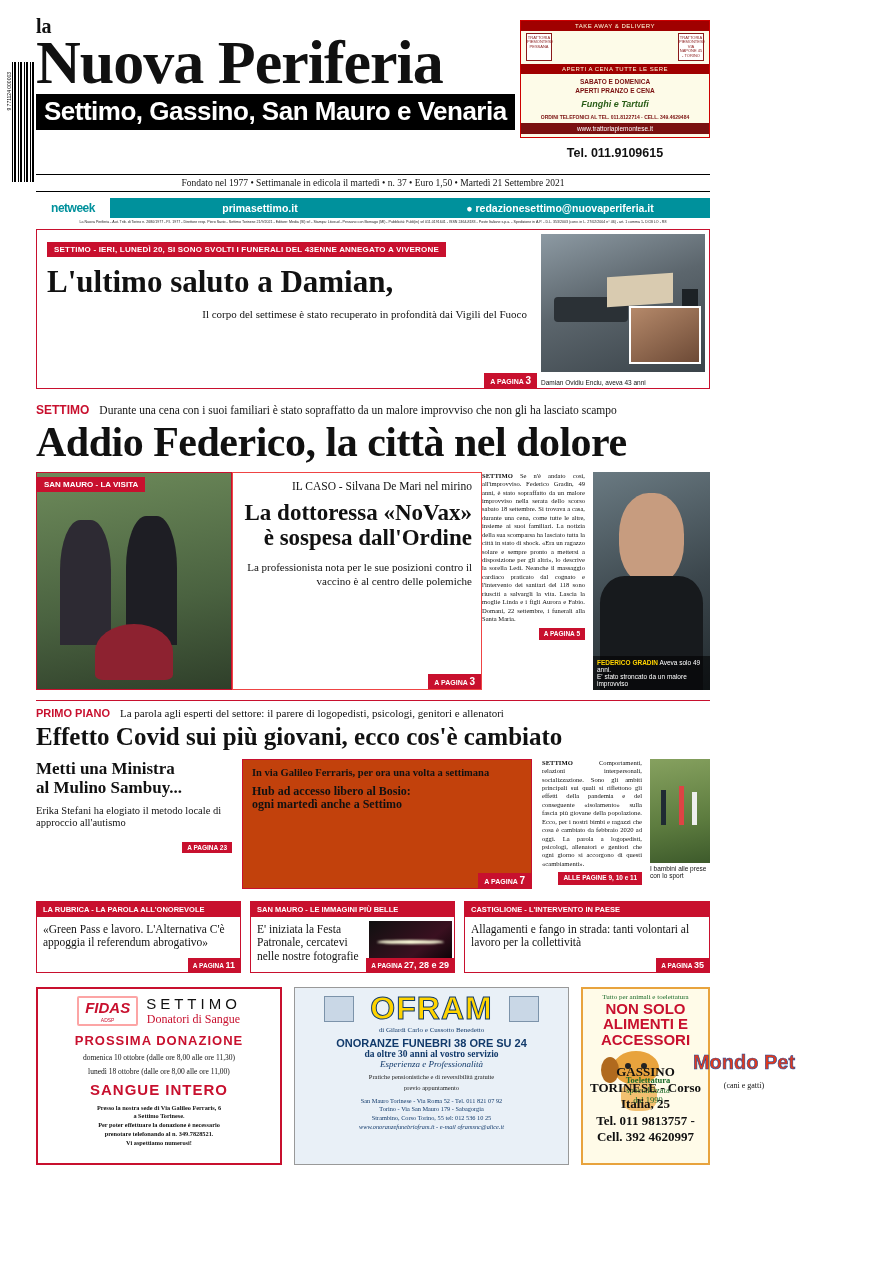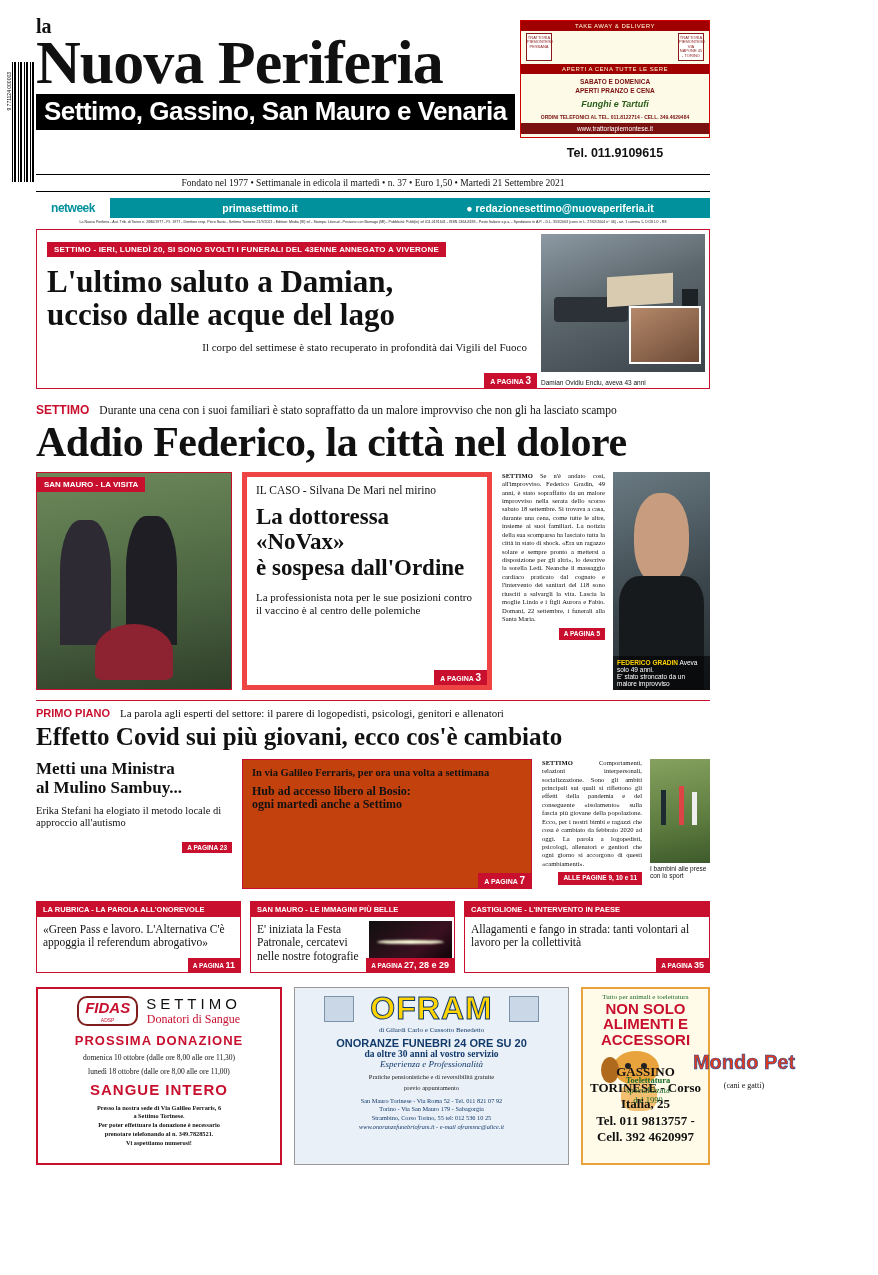--- a/index.html
+++ b/index.html
@@ -67,23 +67,23 @@
   .lead-right { flex:1; position:relative; }
   .photo { background:#6f7b84; position:relative; overflow:hidden; }
 
   
   .banner-row { margin-top:14px; display:flex; align-items:baseline; gap:10px; }
   .banner-city { color:#c8102e; font-family:"Liberation Sans",sans-serif; font-weight:bold; font-size:12px; }
   .banner-txt { font-size:11.5px; }
   .headline-xl { font-size:42px; font-weight:bold; margin-top:4px; line-height:1.02; letter-spacing:-0.5px; }
 
   
-  .threecol { display:flex; gap:10px; margin-top:8px; height:218px; }
+  .threecol { display:flex; gap:0; margin-top:8px; height:218px; }
   .col-a { width:196px; position:relative; border:1px solid #c8102e; }
-  .col-b { width:250px; border:5px solid #ef4444; padding:7px 9px; position:relative; }
+  .col-b { width:250px; border:1px solid #ef4444; padding:7px 9px; position:relative;text-align:right; }
   .col-c { flex:1; display:flex; gap:8px; }
   .tag-red { background:#c8102e; color:#fff; font-family:"Liberation Sans",sans-serif; font-size:8px;
      font-weight:bold; padding:3px 7px; display:inline-block; }
   .col-b .label { font-size:11.5px; }
   .col-b h2 { font-size:23px; line-height:1.12; margin:8px 0 0 0; font-weight:bold; }
   .col-b .deck { font-size:11px; margin-top:10px; line-height:1.22; }
   .body-col { width:103px; font-size:6.6px; line-height:1.28; text-align:justify; }
   .body-col b { font-weight:bold; }
   .photo-fed { flex:1; position:relative; background:#4d5b63; }
   .fedcap { position:absolute; left:0; right:0; bottom:0; background:rgba(0,0,0,0.55); color:#fff;
@@ -193,21 +193,20 @@
       <span>redazionesettimo@nuovaperiferia.it</span>
     </div>
   </div>
   <div class="colophon">La Nuova Periferia - Aut. Trib. di Torino n. 2680/1977 - P.I. 1977 - Direttore resp. Piero Savio - Settimo Torinese 21/9/2021 - Editore: Media (Sl) srl - Stampa: Litosud - Pessano con Bornago (MI) - Pubblicità: Publi(in) srl 011.0191641 - ISSN 2464-8183 - Poste Italiane s.p.a. - Spedizione in A.P. - D.L. 353/2003 (conv. in L. 27/02/2004 n° 46) - art. 1 comma 1- DCB LO - R8</div>
 
   <div class="lead">
     <div class="lead-left">
       <div class="kicker">SETTIMO - IERI, LUNEDÌ 20, SI SONO SVOLTI I FUNERALI DEL 43ENNE ANNEGATO A VIVERONE</div>
       <h1>
         <span>L'ultimo saluto a Damian,</span><br>
-        <span>ucciso dalle acque del lago</span>
       </h1>
       <div class="sub">Il corpo del settimese è stato recuperato in profondità dai Vigili del Fuoco</div>
       <div class="pag">
         <span>A PAGINA</span>
         <span class="n">3</span>
       </div>
     </div>
     <div class="lead-right">
       <div class="photo" style="position:absolute;inset:4px 4px 16px 4px;
           background:linear-gradient(160deg,#8d9aa3 0%,#5c666d 45%,#3a4349 100%);">
@@ -362,21 +361,21 @@
         <span>A PAGINA</span>
         <span style="font-size:9px">35</span>
       </div>
     </div>
   </div>
 
   <div class="ads">
 
     <div class="ad1">
       <div style="display:flex;align-items:center;gap:8px;justify-content:center;">
-        <div style="border:2px solid #7f1d1d;border-radius:10px;padding:1px 6px;">
+        <div style="border:2px solid #fca5a5;border-radius:2px;padding:1px 6px;">
           <span class="fidas">FIDAS</span>
           <div style="font-size:5px;color:#c8102e;font-family:'Liberation Sans',sans-serif;">ADSP</div>
         </div>
         <div>
           <div class="t1">SETTIMO</div>
           <div class="t2">Donatori di Sangue</div>
         </div>
       </div>
       <div class="t3">PROSSIMA DONAZIONE</div>
       <div class="t4">domenica 10 ottobre (dalle ore 8,00 alle ore 11,30)</div>
@@ -391,21 +390,21 @@
       </div>
     </div>
 
     <div class="ad2">
       <div style="height:34px;display:flex;align-items:center;justify-content:center;gap:16px;">
         <div style="width:30px;height:26px;background:#c9d7e6;border:1px solid #7c93aa;"></div>
         <div class="ofram">OFRAM</div>
         <div style="width:30px;height:26px;background:#c9d7e6;border:1px solid #7c93aa;"></div>
       </div>
       <div class="s1">di Gilardi Carlo e Cussotto Benedetto</div>
-      <div class="s2" style="margin-top:3px;">ONORANZE FUNEBRI 24 ORE SU 20</div>
+      <div class="s2" style="margin-top:3px;">ONORANZE FUNEBRI 38 ORE SU 24</div>
       <div class="s3">da oltre 30 anni al vostro servizio</div>
       <div class="s4">Esperienza e Professionalità</div>
       <div class="s5">Pratiche pensionistiche e di reversibilità gratuite</div>
       <div class="s5">previo appuntamento</div>
       <div class="s6">
         <span>San Mauro Torinese - Via Roma 52 - Tel. 011 821 07 92</span><br>
         <span>Torino - Via San Mauro 179 - Sabagorgia</span><br>
         <span>Strambino, Corso Torino, 55 tel: 012 536 10 25</span><br>
         <span style="font-style:italic">www.onoranzefunebriofram.it - e-mail oframsnc@alice.it</span>
       </div>

